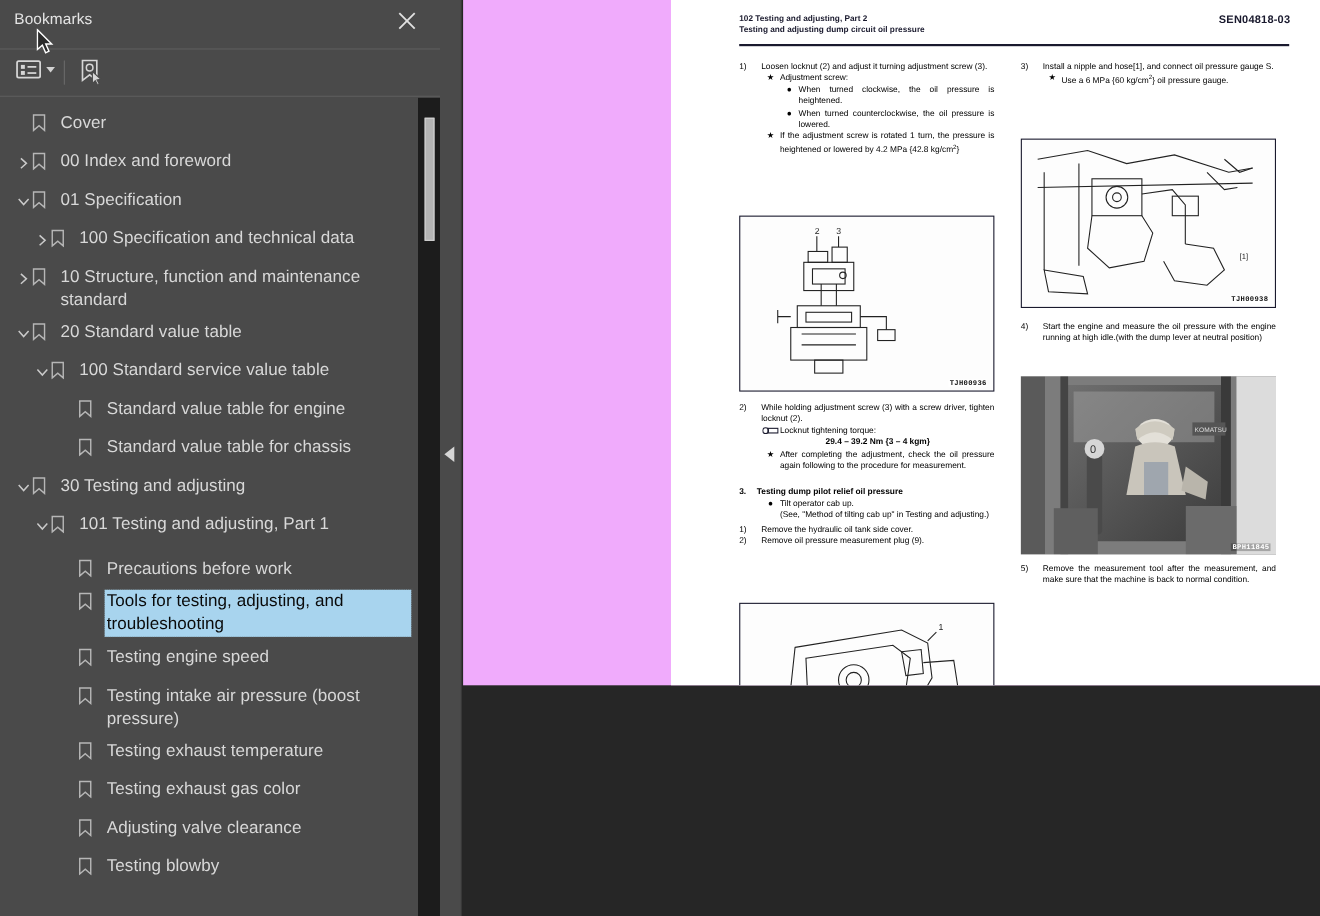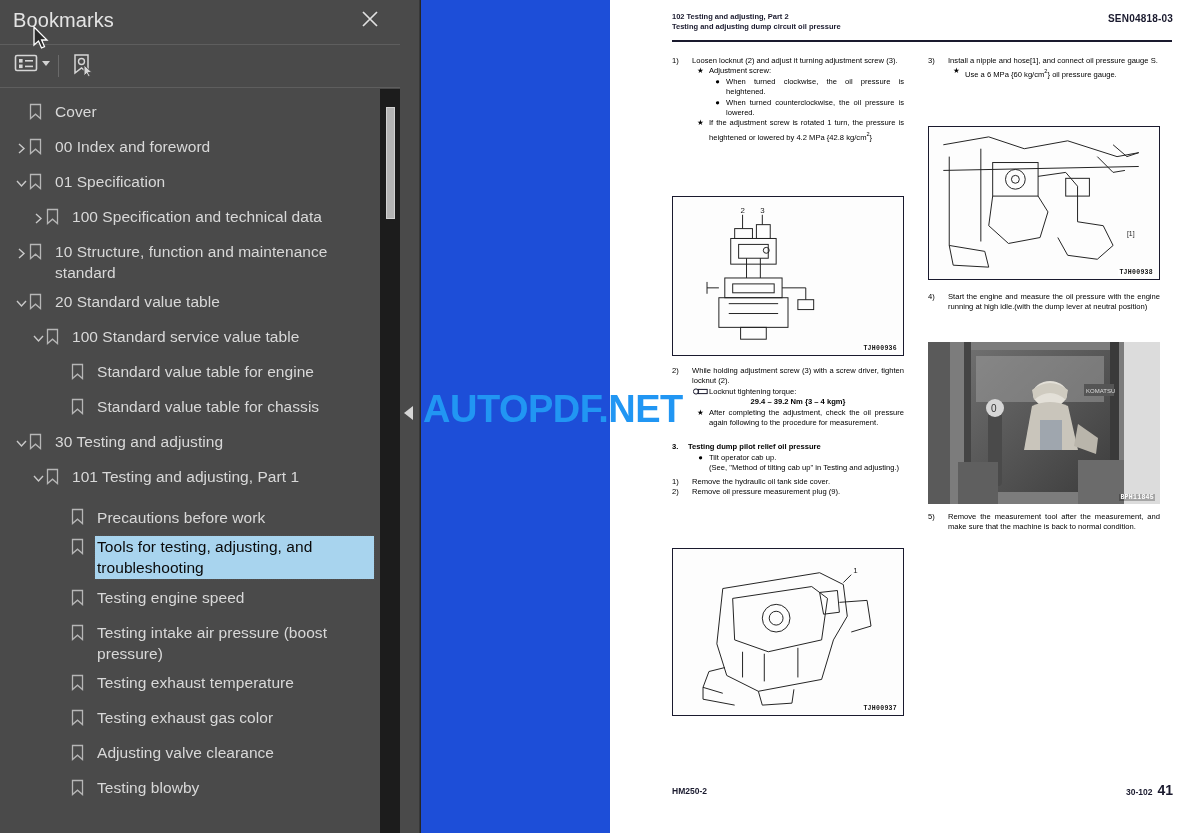--- a/index.html
+++ b/index.html
@@ -18,21 +18,21 @@
     width: 400px; height: 833px;
     background: #4a4a4a;
   }
   #panel-header {
     position: relative;
     height: 45px;
     border-bottom: 1px solid #5e5e5e;
   }
   #panel-title {
     position: absolute; left: 13px; top: 9px;
-    font-size: 20px; color: #e4e4e4;
+    font-size: 14px; color: #e4e4e4;
     letter-spacing: .1px;
   }
   #panel-close {
     position: absolute; right: 18px; top: 7px;
     width: 24px; height: 24px;
     cursor: pointer;
   }
   #panel-close svg { display: block; }
 
   #panel-toolbar {
@@ -132,22 +132,22 @@
     width: 0; height: 0;
     border-top: 7px solid transparent;
     border-bottom: 7px solid transparent;
     border-right: 9px solid #d6d6d6;
     cursor: pointer;
   }
 
   
   #viewer {
     position: absolute; left: 421px; top: 0;
-    width: 779px; height: 833px;
-    background: #1d4ed8;
+    width: 779px; height: 623px;
+    background: #f0abfc;
     overflow: hidden;
   }
   #page {
     position: absolute; left: 189px; top: 0;
     width: 590px; height: 833px;
     background: #ffffff;
   }
 
   
   #watermark {
@@ -696,19 +696,18 @@
 
       <div id="pg-foot-rule"></div>
       <div class="pg" id="pg-foot-left">HM250-2</div>
       <div class="pg" id="pg-foot-right">
         <span>30-102</span><span class="pageno">41</span>
       </div>
 
     </div>
   </div>
 
-  <div id="watermark">AUTOPDF.NET</div>
 
   <svg id="cursor" style="position:absolute; left:33px; top:26px; z-index:20;" width="18" height="26" viewBox="0 0 18 26">
     <path d="M1 1 L1 19 L5.5 15 L8.5 22 L11.5 20.6 L8.6 14 L14 14 Z" fill="#2b2b2b" stroke="#ffffff" stroke-width="1.3"></path>
   </svg>
 
 </div>
 
 </body></html>

